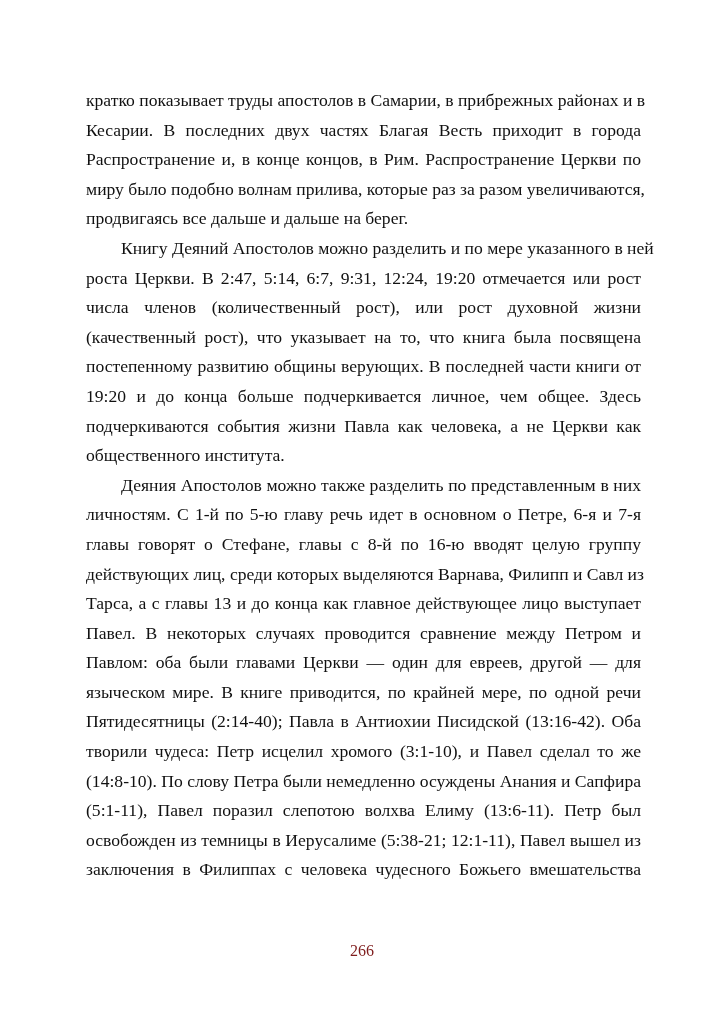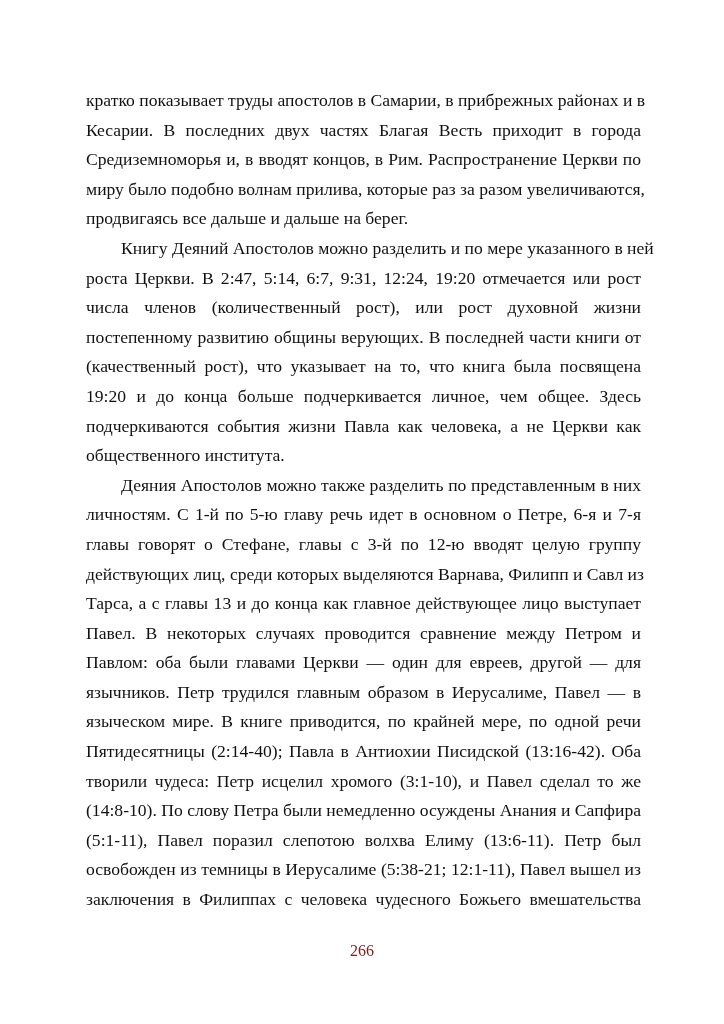--- a/index.html
+++ b/index.html
@@ -21,45 +21,44 @@
 </style>
 </head>
 <body>
 
 <div class="page">
   <div class="content">
 
     <p>
       <span class="line">кратко показывает труды апостолов в Самарии, в прибрежных районах и в</span>
       <span class="line">Кесарии. В последних двух частях Благая Весть приходит в города</span>
-      <span class="line">Средиземноморья и, в вводят концов, в Рим. Распространение Церкви по</span>
+      <span class="line">Распространение и, в конце концов, в Рим. Распространение Церкви по</span>
       <span class="line">миру было подобно волнам прилива, которые раз за разом увеличиваются,</span>
       <span class="line last">продвигаясь все дальше и дальше на берег.</span>
     </p>
 
     <p>
       <span class="line indent">Книгу Деяний Апостолов можно разделить и по мере указанного в ней</span>
       <span class="line">роста Церкви. В 2:47, 5:14, 6:7, 9:31, 12:24, 19:20 отмечается или рост</span>
       <span class="line">числа членов (количественный рост), или рост духовной жизни</span>
+      <span class="line">(качественный рост), что указывает на то, что книга была посвящена</span>
       <span class="line">постепенному развитию общины верующих. В последней части книги от</span>
-      <span class="line">(качественный рост), что указывает на то, что книга была посвящена</span>
       <span class="line">19:20 и до конца больше подчеркивается личное, чем общее. Здесь</span>
       <span class="line">подчеркиваются события жизни Павла как человека, а не Церкви как</span>
       <span class="line last">общественного института.</span>
     </p>
 
     <p>
       <span class="line indent">Деяния Апостолов можно также разделить по представленным в них</span>
       <span class="line">личностям. С 1-й по 5-ю главу речь идет в основном о Петре, 6-я и 7-я</span>
-      <span class="line">главы говорят о Стефане, главы с 3-й по 12-ю вводят целую группу</span>
+      <span class="line">главы говорят о Стефане, главы с 8-й по 16-ю вводят целую группу</span>
       <span class="line">действующих лиц, среди которых выделяются Варнава, Филипп и Савл из</span>
       <span class="line">Тарса, а с главы 13 и до конца как главное действующее лицо выступает</span>
       <span class="line">Павел. В некоторых случаях проводится сравнение между Петром и</span>
       <span class="line">Павлом: оба были главами Церкви — один для евреев, другой — для</span>
-      <span class="line">язычников. Петр трудился главным образом в Иерусалиме, Павел — в</span>
       <span class="line">языческом мире. В книге приводится, по крайней мере, по одной речи</span>
       <span class="line">Пятидесятницы (2:14-40); Павла в Антиохии Писидской (13:16-42). Оба</span>
       <span class="line">творили чудеса: Петр исцелил хромого (3:1-10), и Павел сделал то же</span>
       <span class="line">(14:8-10). По слову Петра были немедленно осуждены Анания и Сапфира</span>
       <span class="line">(5:1-11), Павел поразил слепотою волхва Елиму (13:6-11). Петр был</span>
       <span class="line">освобожден из темницы в Иерусалиме (5:38-21; 12:1-11), Павел вышел из</span>
       <span class="line">заключения в Филиппах с человека чудесного Божьего вмешательства</span>
     </p>
 
   </div>

